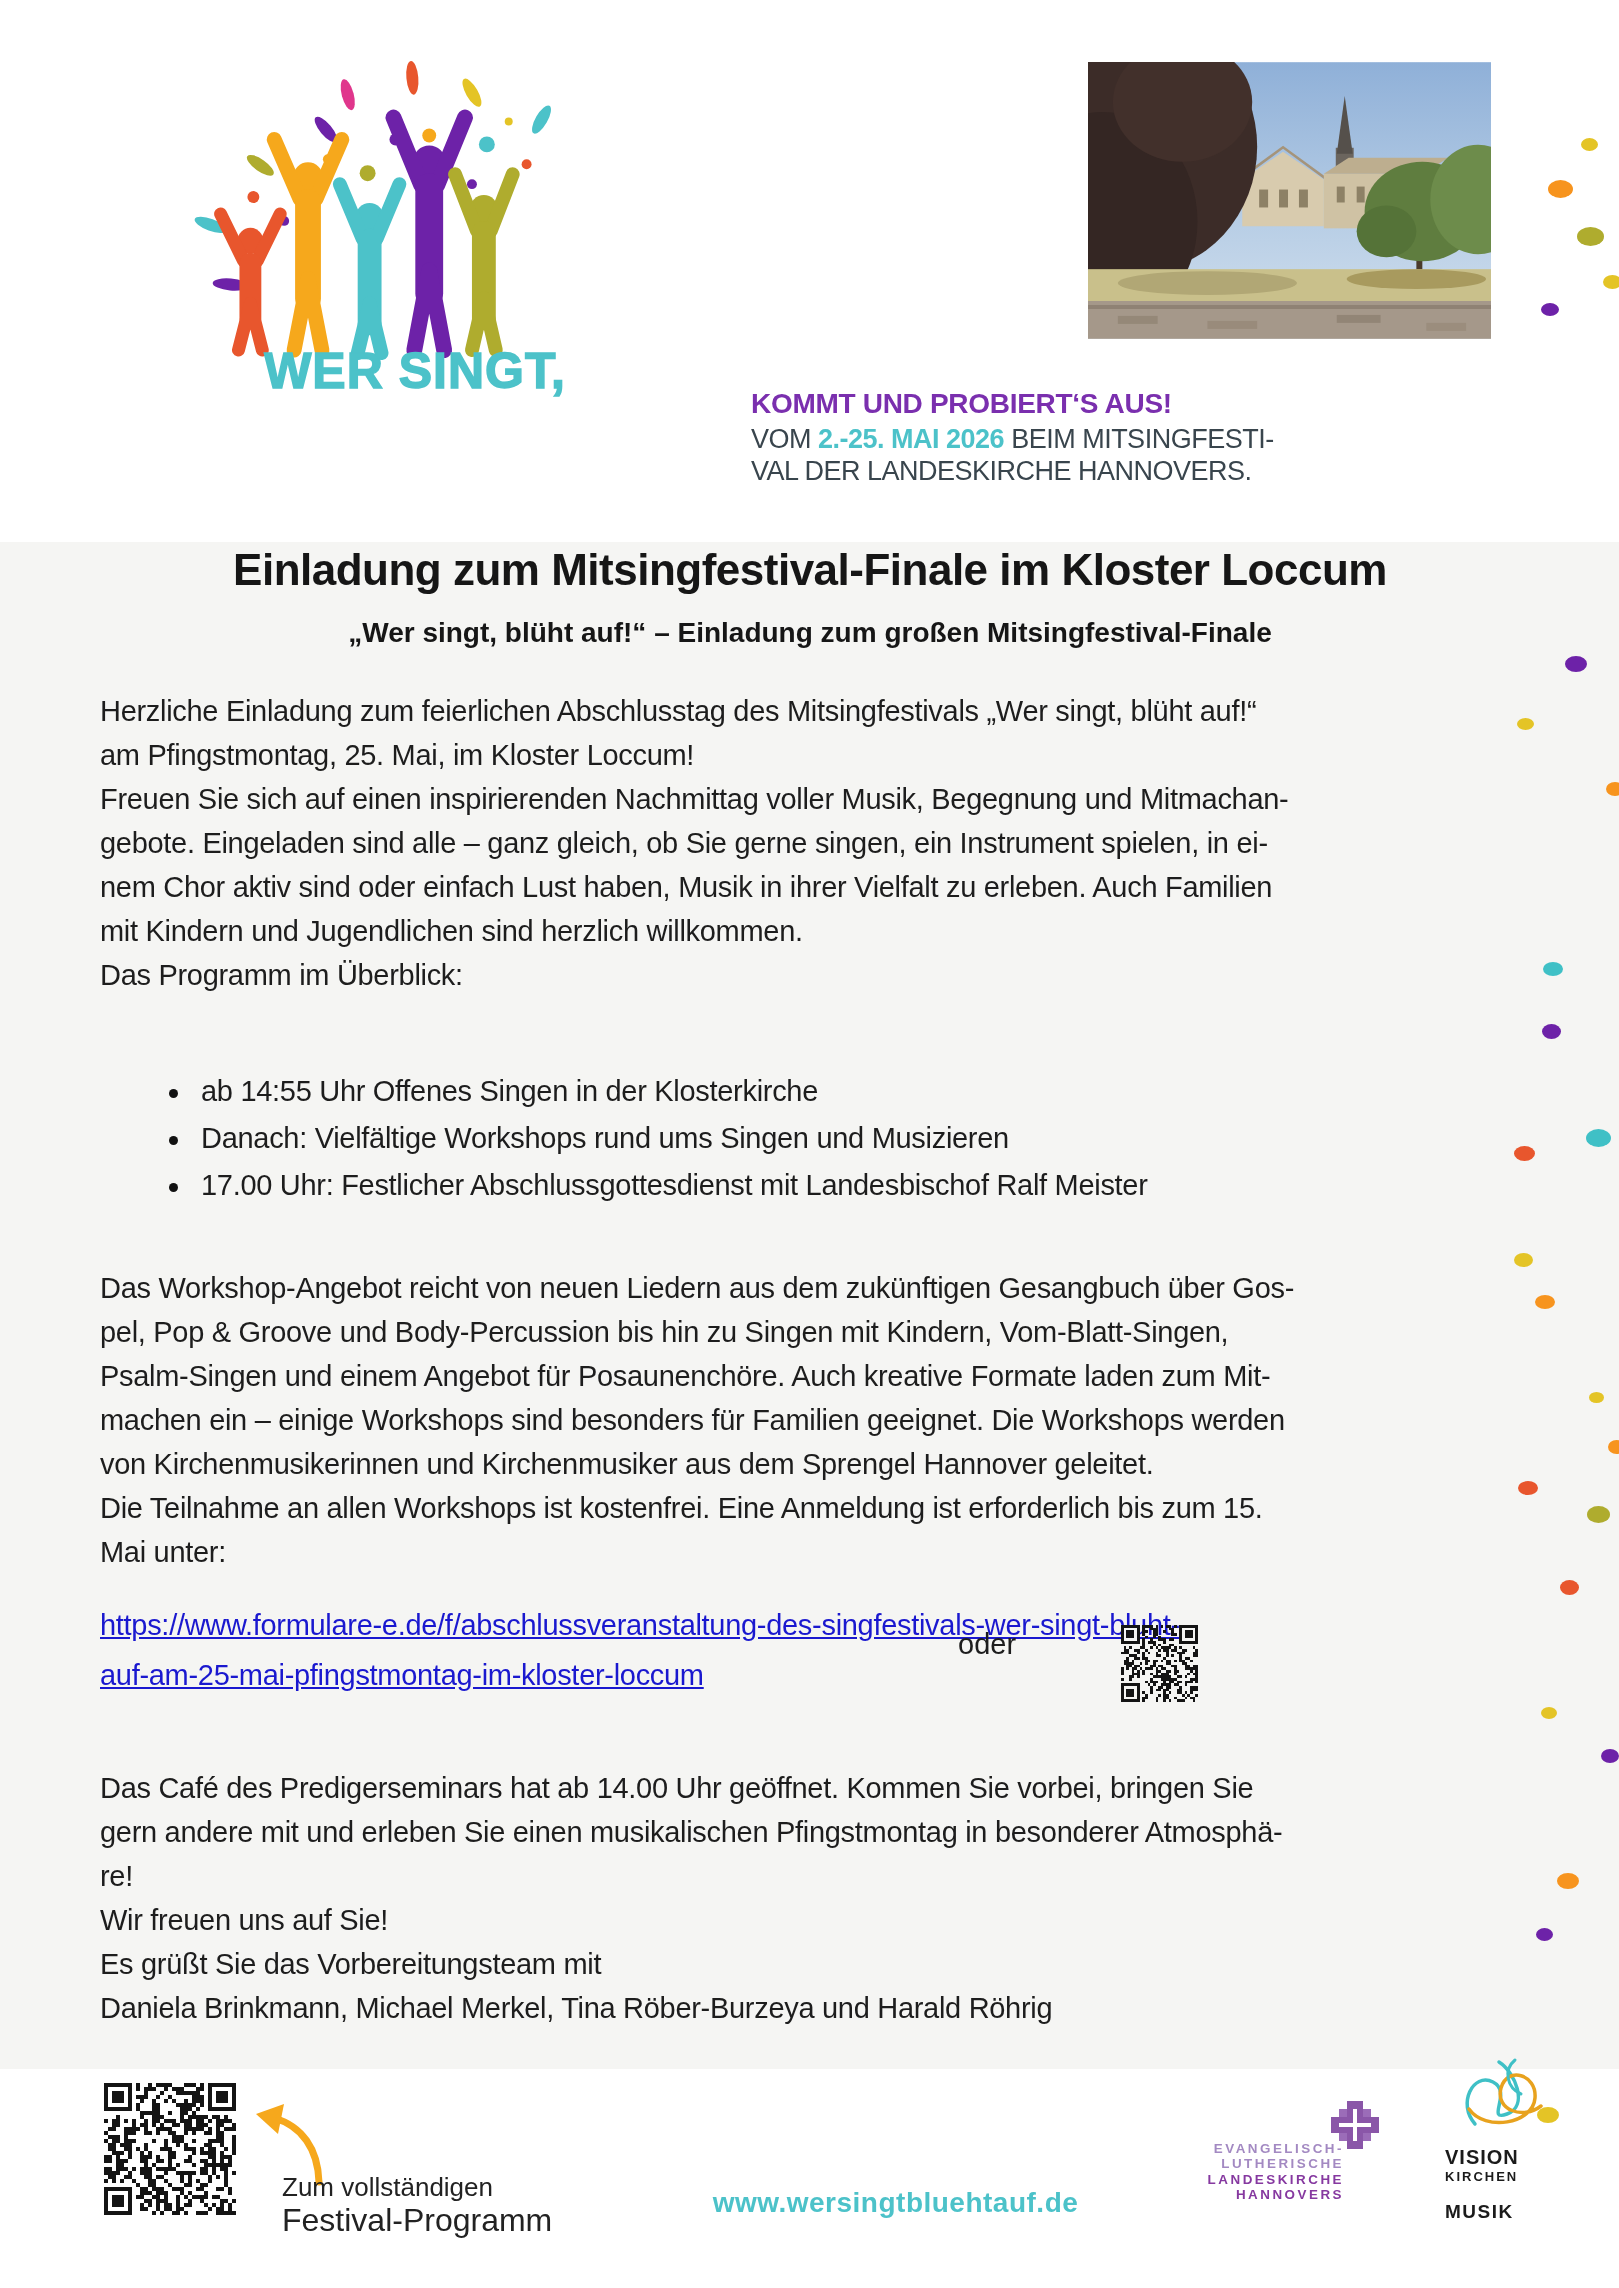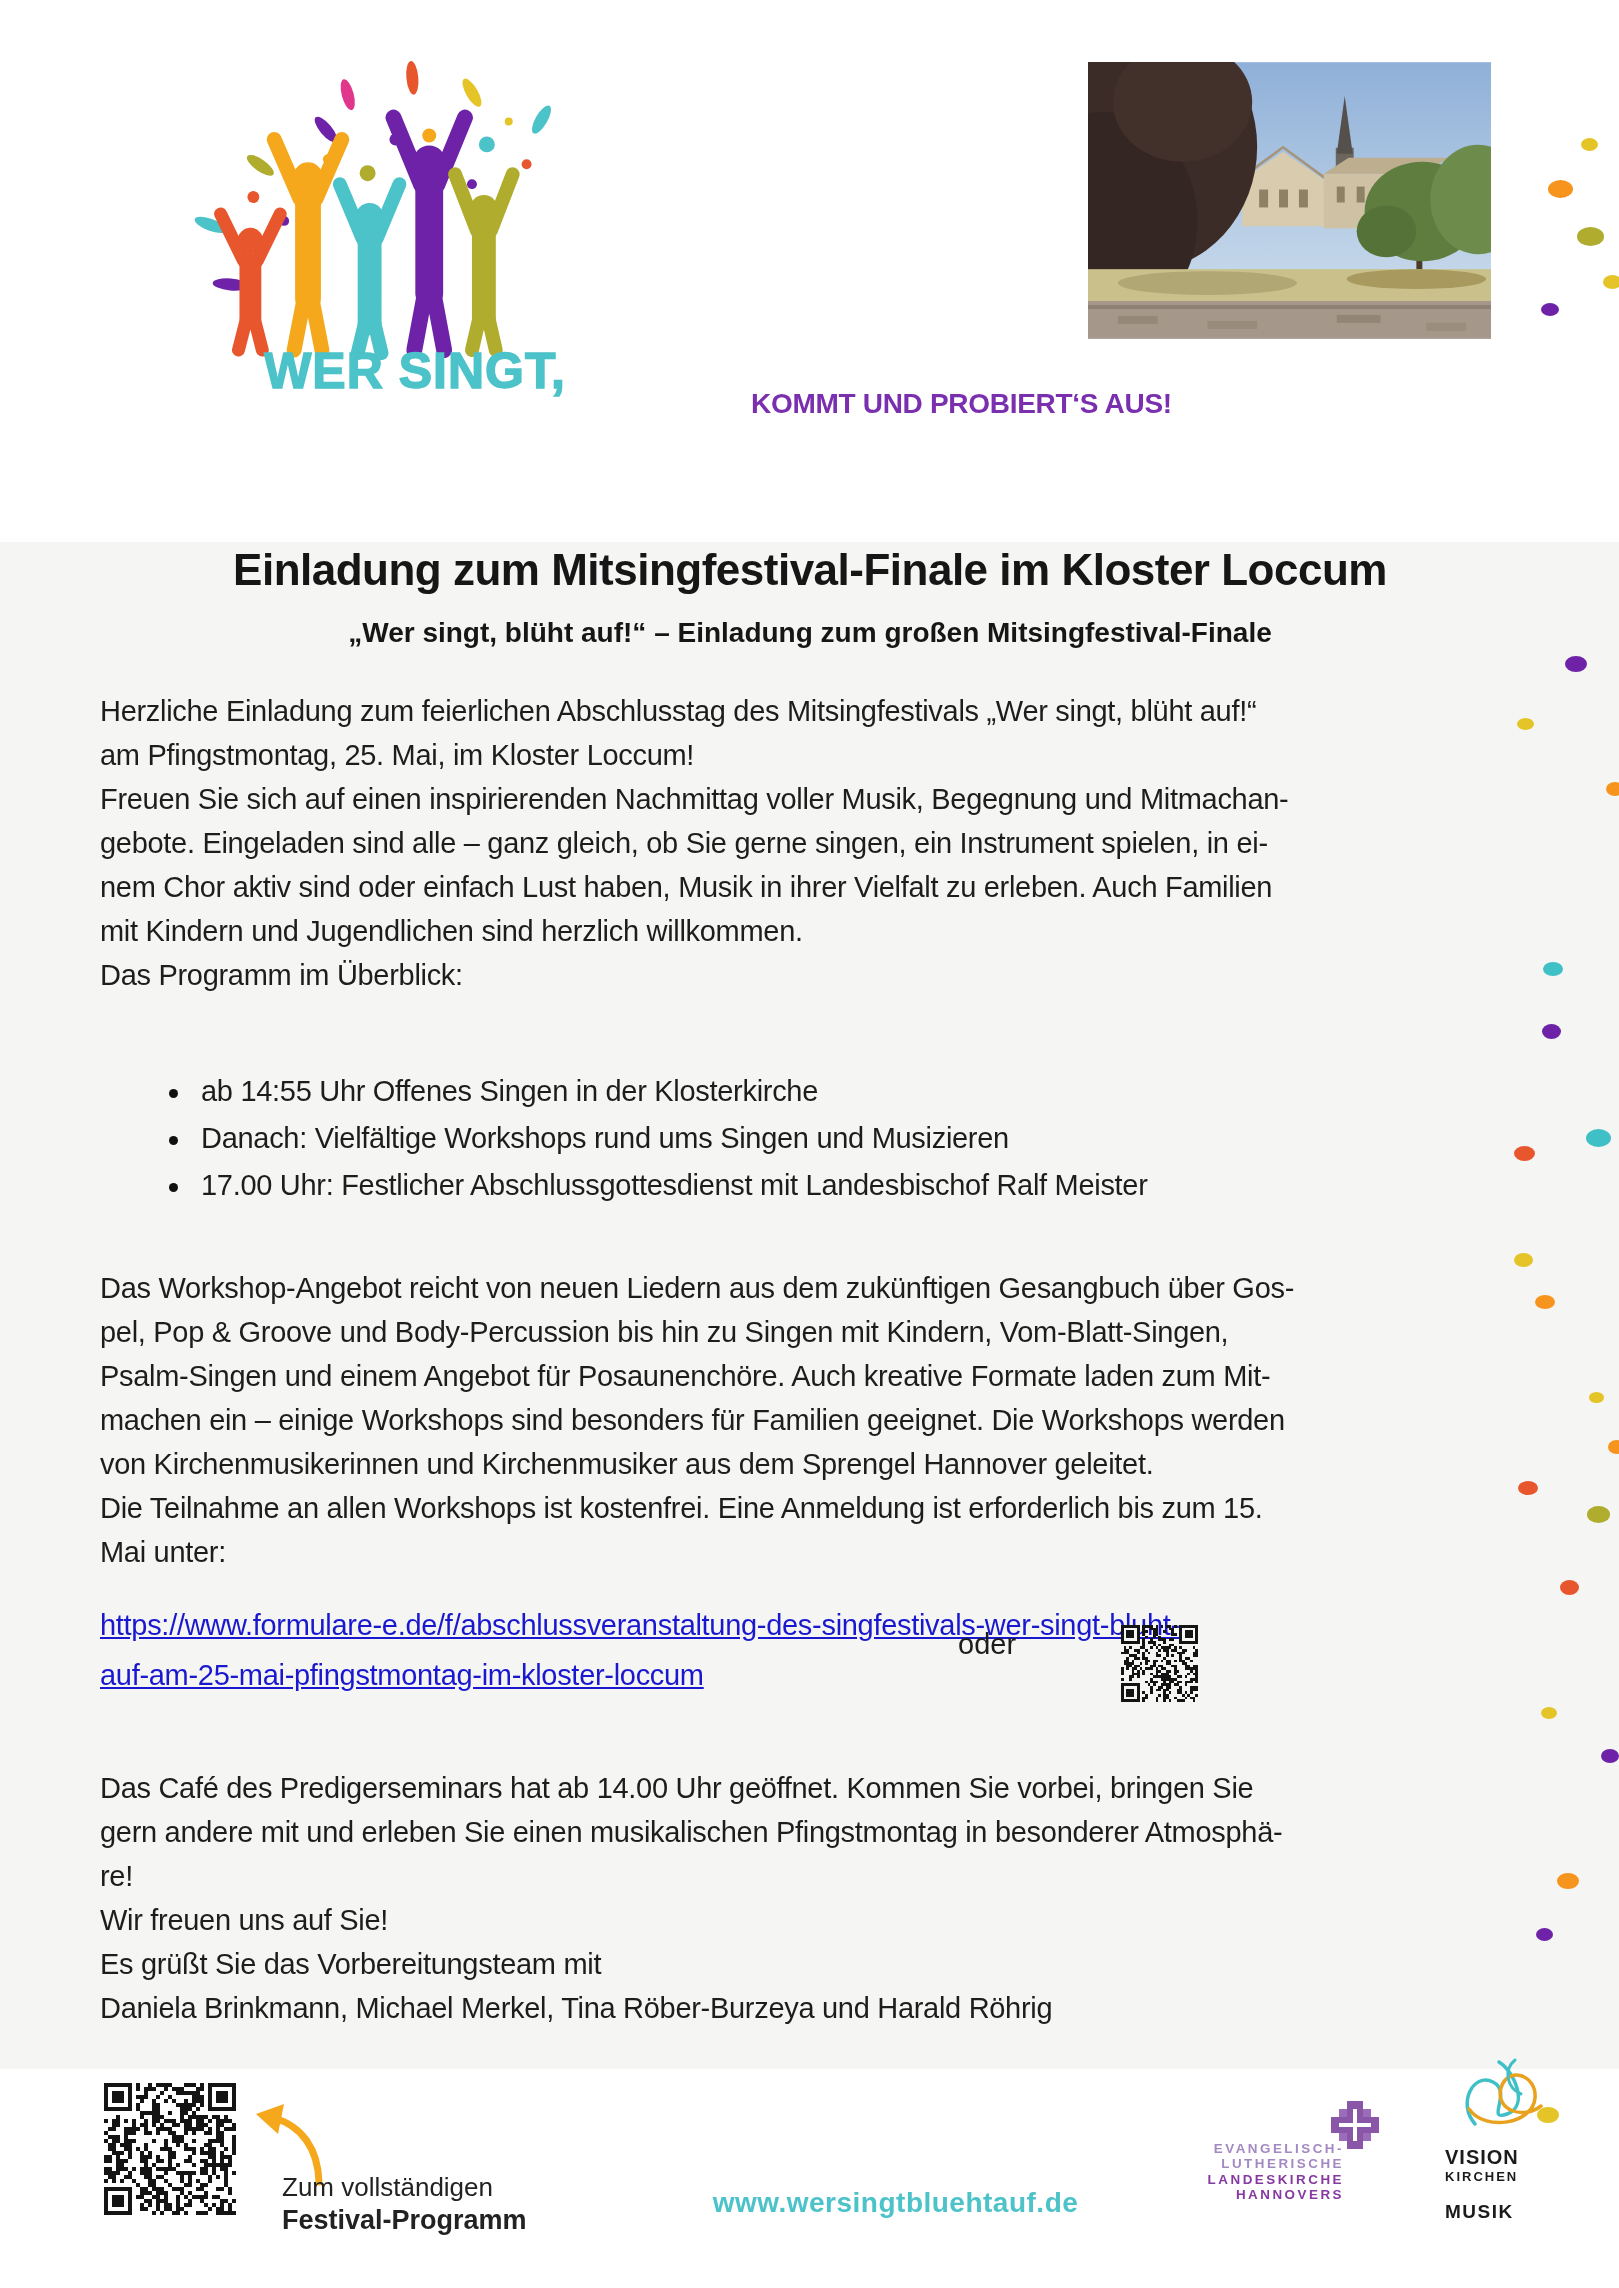--- a/index.html
+++ b/index.html
@@ -39,21 +39,21 @@
   .qr{position:absolute;}
   .qr i{position:absolute;background:#141414;}
   .qr b{position:absolute;background:#141414;}
   .qr b u{position:absolute;left:14.3%;top:14.3%;width:71.4%;height:71.4%;background:#f5f5f3;}
   .qr b s{position:absolute;left:28.6%;top:28.6%;width:42.8%;height:42.8%;background:#141414;}
   #qr-register{left:1121px;top:1625px;width:77px;height:77px;}
   #qr-program{left:104px;top:2083px;width:132px;height:132px;}
   #qr-program b u{background:#ffffff;}
   
   #qr-caption{left:282px;top:2171px;font-size:26px;line-height:33px;color:#222;}
-  #qr-caption .bold{font-weight:bold;font-size:27px;}
+  #qr-caption .bold{font-weight:normal;font-size:32px;}
   #website{left:597px;top:2187px;width:597px;text-align:center;font-size:28px;font-weight:bold;color:#4cc2c9;letter-spacing:0.5px;}
   #lk-text{left:1045px;top:2141px;width:299px;text-align:right;font-size:13.4px;font-weight:bold;line-height:15.4px;letter-spacing:2.5px;}
   #lk-text .lt{color:#a389c2;}
   #lk-text .dk{color:#8639a0;}
   #vision-text{left:1445px;top:2147px;line-height:1;color:#1b1b1b;}
   #vision-text .v1{font-size:20px;font-weight:bold;letter-spacing:1px;}
   #vision-text .v2{font-size:13px;font-weight:bold;letter-spacing:2px;margin-top:3px;}
   #vision-text .v3{font-size:19px;font-weight:bold;letter-spacing:1.5px;margin-top:19px;}
   .dot{position:absolute;border-radius:50%;}
 </style>
@@ -172,20 +172,21 @@
     <rect y="240" width="405" height="38" fill="#a5988a"></rect>
     <rect y="244" width="405" height="4" fill="#8f8274"></rect>
     <rect x="30" y="255" width="40" height="8" fill="#958878"></rect>
     <rect x="120" y="260" width="50" height="8" fill="#998b7b"></rect>
     <rect x="250" y="254" width="44" height="8" fill="#928576"></rect>
     <rect x="340" y="262" width="40" height="8" fill="#9b8d7d"></rect>
   </svg>
 
   <div id="tagline" class="abs">
     <div class="t1">KOMMT UND PROBIERT‘S AUS!</div>
+    <div class="t2"><span>VOM </span><span class="date">2.-25. MAI 2026</span><span> BEIM MITSINGFESTI-</span><br><span>VAL DER LANDESKIRCHE HANNOVERS.</span></div>
   </div>
 
   <div id="main-title" class="abs">Einladung zum Mitsingfestival-Finale im Kloster Loccum</div>
   <div id="subtitle" class="abs">„Wer singt, blüht auf!“ – Einladung zum großen Mitsingfestival-Finale</div>
 
   <div id="p-intro" class="abs para">Herzliche Einladung zum feierlichen Abschlusstag des Mitsingfestivals „Wer singt, blüht auf!“
 am Pfingstmontag, 25. Mai, im Kloster Loccum!
 Freuen Sie sich auf einen inspirierenden Nachmittag voller Musik, Begegnung und Mitmachan-
 gebote. Eingeladen sind alle – ganz gleich, ob Sie gerne singen, ein Instrument spielen, in ei-
 nem Chor aktiv sind oder einfach Lust haben, Musik in ihrer Vielfalt zu erleben. Auch Familien

